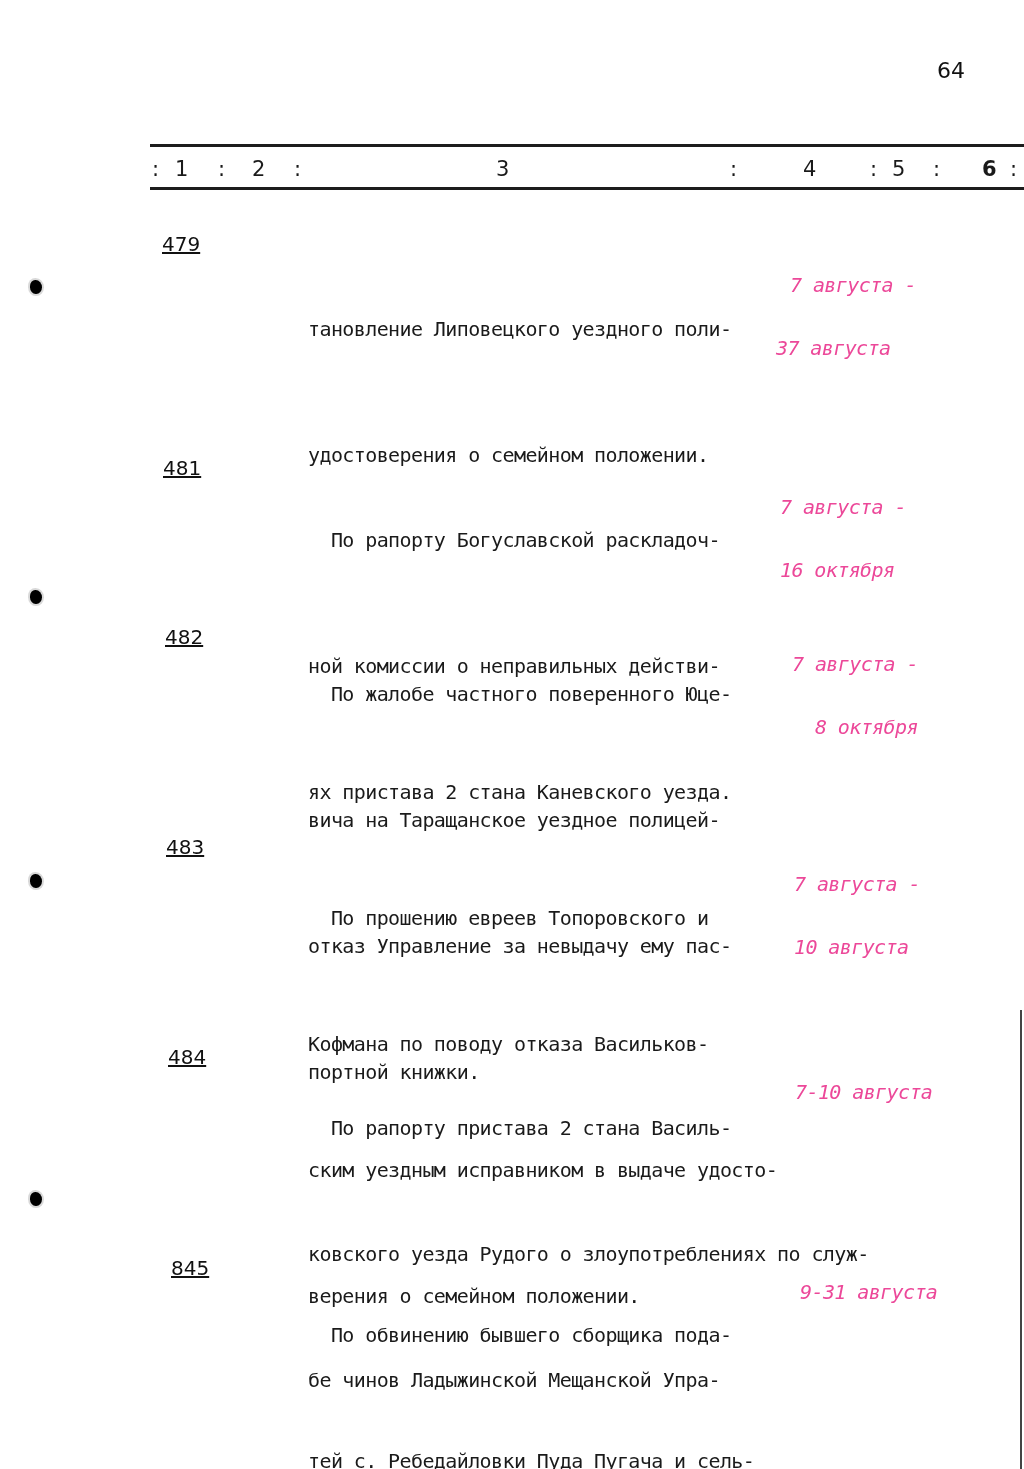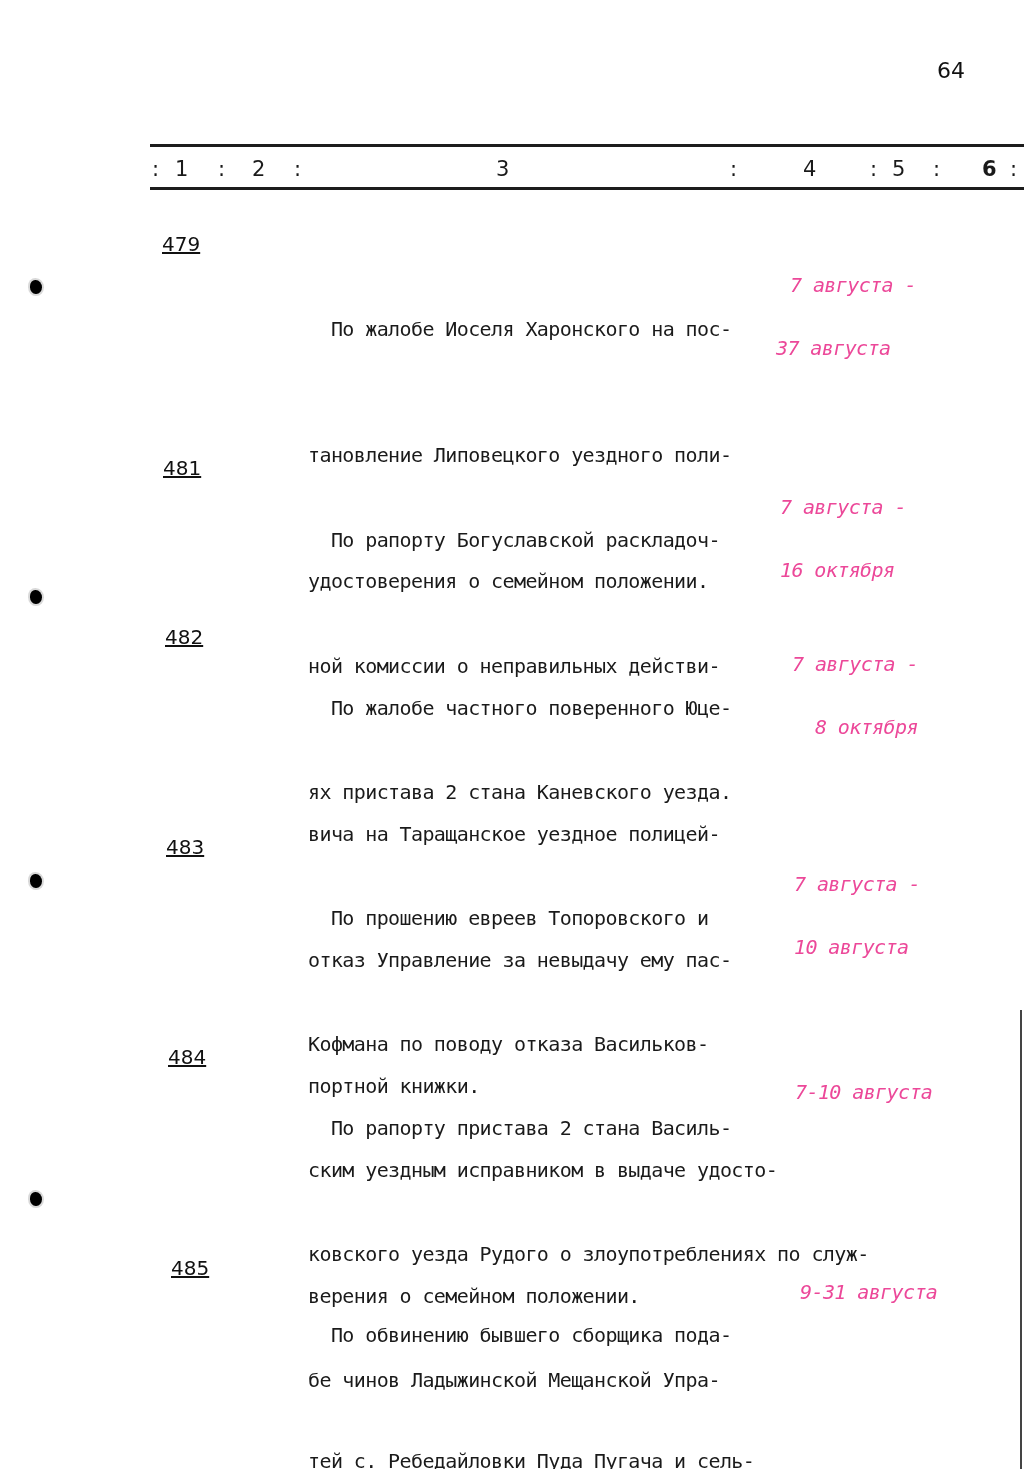--- a/index.html
+++ b/index.html
@@ -109,21 +109,20 @@
     <span style="left:892px">5</span>
     <span style="left:933px">:</span>
     <span style="left:982px;font-weight:bold">6</span>
     <span style="left:1010px">:</span>
   </div>
   <div class="rule bottom"></div>
 
   <div>
     <div class="entry-num" style="left:162px;top:232px">479</div>
     <div class="entry-text" style="top:224px">
-      <div>  По жалобе Иоселя Харонского на пос-</div>
       <div>тановление Липовецкого уездного поли-</div>
       <div>удостоверения о семейном положении.</div>
     </div>
     <div class="entry-date" style="left:790px;top:233px">
       <div>7 августа -</div>
       <div style="margin-left:-14px">37 августа</div>
     </div>
   </div>
 
   <div>
@@ -134,21 +133,21 @@
       <div>ях пристава 2 стана Каневского уезда.</div>
     </div>
     <div class="entry-date" style="left:780px;top:455px">
       <div>7 августа -</div>
       <div>16 октября</div>
     </div>
   </div>
 
   <div>
     <div class="entry-num" style="left:165px;top:625px">482</div>
-    <div class="entry-text" style="top:603px">
+    <div class="entry-text" style="top:589px">
       <div>  По жалобе частного поверенного Юце-</div>
       <div>вича на Таращанское уездное полицей-</div>
       <div>отказ Управление за невыдачу ему пас-</div>
       <div>портной книжки.</div>
     </div>
     <div class="entry-date" style="left:792px;top:612px">
       <div>7 августа -</div>
       <div>  8 октября</div>
     </div>
   </div>
@@ -174,21 +173,21 @@
       <div>ковского уезда Рудого о злоупотреблениях по служ-</div>
       <div>бе чинов Ладыжинской Мещанской Упра-</div>
       
     </div>
     <div class="entry-date" style="left:795px;top:1040px">
       <div>7-10 августа</div>
     </div>
   </div>
 
   <div>
-    <div class="entry-num" style="left:171px;top:1256px">485</div>
+    <div class="entry-num" style="left:171px;top:1256px">845</div>
     <div class="entry-text" style="top:1230px">
       <div>  По обвинению бывшего сборщика пода-</div>
       <div>тей с. Ребедайловки Пуда Пугача и сель-</div>
       
     </div>
     <div class="entry-date" style="left:800px;top:1240px">
       <div>9-31 августа</div>
     </div>
   </div>
 

